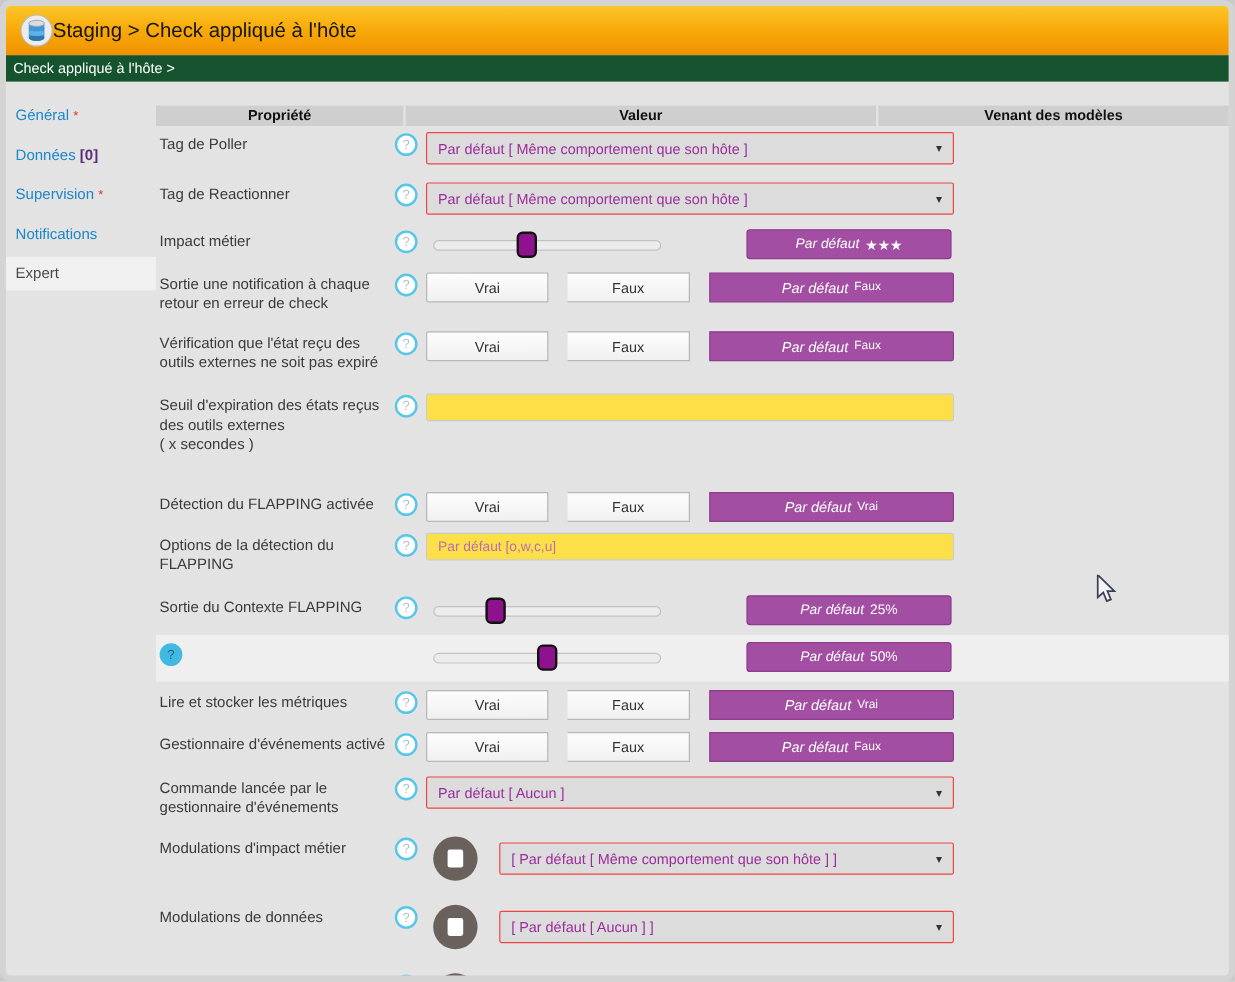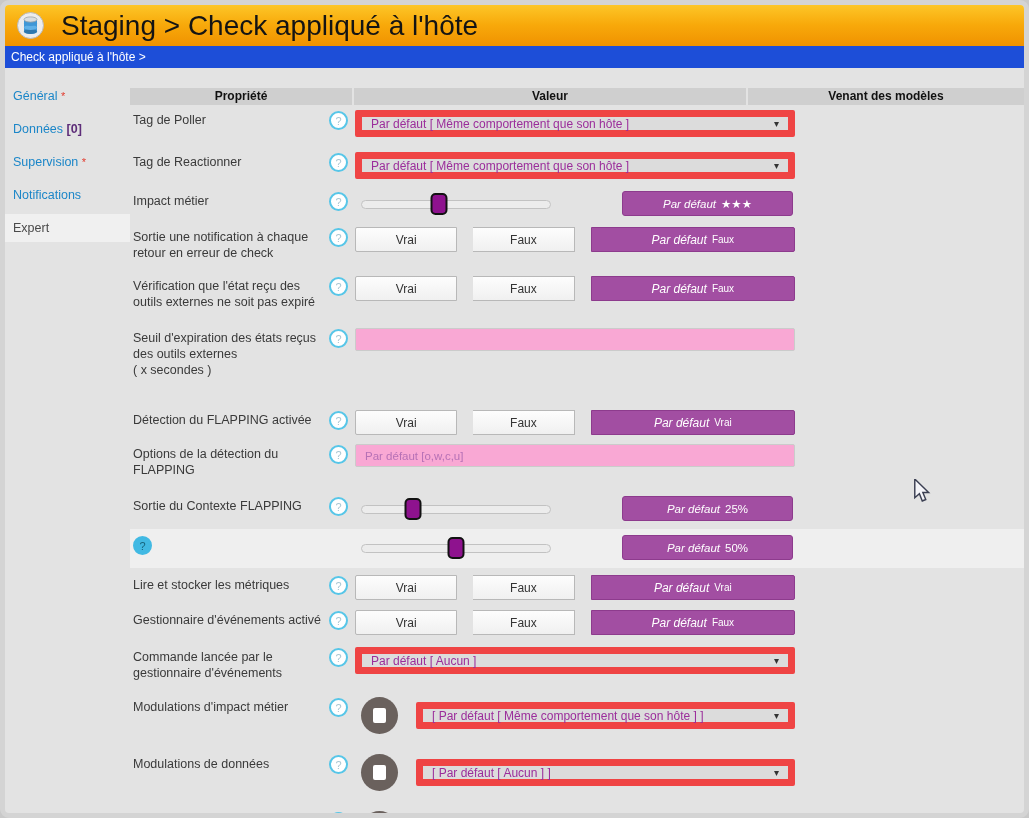--- a/index.html
+++ b/index.html
@@ -7,57 +7,57 @@
   body { font-family:"Liberation Sans", sans-serif; background:#c9c9c9; }
 
   .frame { position:relative; width:1029px; height:818px; border:5px solid #d4d4d4;
            border-radius:9px; background:#e3e3e3; overflow:hidden; }
 
   
   .topbar { height:41px; display:flex; align-items:center; padding-left:12px;
             background:linear-gradient(180deg,#fdc628 0%,#f8a90a 48%,#f09200 100%); }
   .dbwrap { width:27px; height:27px; border-radius:50%; background:#ececec;
             border:1px solid #b9b9b9; display:flex; align-items:center; justify-content:center; }
-  .title { margin-left:17px; font-size:28px; color:#141414; }
-
-  
-  .crumb { height:22px; line-height:22px; background:#1d4ed8; color:#ffffff;
+  .title { font-size:17px; color:#141414; }
+
+  
+  .crumb { height:22px; line-height:22px; background:#14532d; color:#ffffff;
            font-size:12px; padding-left:6px; }
 
   
   .bodyrow { display:flex; height:750px; }
   .sidebar { width:125px; padding-top:14px; flex-shrink:0; }
   .side-item { padding:7px 8px 7px 8px; margin-bottom:5px; font-size:12.5px;
                color:#1b86c8; cursor:pointer; }
   .side-item .req { color:#e23b2e; font-size:11px; }
   .side-item .cnt { color:#5e2d79; font-weight:bold; }
   .side-item.active { background:#f0f0f0; color:#4a4a4a; }
   .main { width:894px; padding-top:20px; }
 
   
   .thead { display:flex; gap:2px; }
   .th { background:#cfcfcf; height:17px; line-height:17px; text-align:center;
         font-size:12px; font-weight:bold; color:#111; }
-  .th.c1 { width:222px; } .th.c2 { width:392px; } .th.c3 { flex:1; }
+  .th.c1 { width:206px; } .th.c2 { width:392px; } .th.c3 { flex:1; }
 
   
   .row { display:flex; align-items:flex-start; padding:2px 0; }
   .row.hover { background:#efefef; padding:6px 0 8px; }
   .cell-prop { width:222px; flex-shrink:0; display:flex; justify-content:space-between;
                padding-left:3px; }
   .plabel { width:192px; font-size:12.5px; color:#3a3a3a; line-height:16px; padding-top:2px; }
   .help { width:19px; height:19px; border-radius:50%; border:2px solid #57c6e8; background:#fff;
           color:#a9c6d2; font-size:11px; display:flex; align-items:center; justify-content:center;
           cursor:pointer; margin-top:1px; flex-shrink:0; margin-right:4px; }
   .help.on { background:#41b9e3; border-color:#41b9e3; color:#17657f; }
   .cell-val { width:446px; flex-shrink:0; padding:0 3px; }
   .cell-tpl { flex:1; }
 
   
-  .select { height:27px; background:#dcdcdc; border:7px solid #ef4444; border-radius:2px;
+  .select { height:27px; background:#dcdcdc; border:1px solid #ef4444; border-radius:2px;
             display:flex; align-items:center; justify-content:space-between; padding:0 9px;
             color:#9b2d9b; font-size:12px; cursor:pointer; }
   .caret { color:#333; font-size:10px; }
 
   .tri { display:flex;gap:16px; }
   .tri-btn { height:25px; background:linear-gradient(#fdfdfd,#f0f0f0); border:1px solid #b8b8b8;
              font-size:12px; color:#333; font-family:"Liberation Sans",sans-serif; cursor:pointer; }
   .tri-btn.b1 { width:111px; border-radius:2px 0 0 2px; }
   .tri-btn.b2 { width:110px; border-left:none; }
   .tri-def { width:222px; height:25px; background:#a24ea2; border:1px solid #8d3b8d;
@@ -69,21 +69,21 @@
   .sliderwrap { display:flex; align-items:center; justify-content:space-between; width:100%; }
   .track { position:relative; width:190px; height:9px; margin-left:6px; margin-top:1px;
            background:#ececec; border:1px solid #c2c2c2; border-radius:5px; }
   .handle { position:absolute; top:50%; transform:translate(-50%,-50%); width:17px; height:22px;
             background:#8e128e; border:2px solid #121212; border-radius:5px; cursor:grab; }
   .pill { width:171px; height:25px; background:#a24ea2; border:1px solid #8d3b8d; border-radius:3px;
           color:#fff; font-size:11.5px; margin-right:2px; cursor:pointer;
           display:flex; align-items:center; justify-content:center; gap:5px; }
   .pill .pfx { font-style:italic; }
 
-  .tinput { width:100%; height:23px; background:#f9a8d4; border:1px solid #cbcbcb; border-radius:2px;
+  .tinput { width:100%; height:23px; background:#fde047; border:1px solid #cbcbcb; border-radius:2px;
             padding:0 9px; font-size:11.5px; color:#9b2d9b; font-family:"Liberation Sans",sans-serif; }
   .tinput::placeholder { color:#b671b6; opacity:1; }
 
   .mod { display:flex; align-items:center; }
   .modbtn { width:37px; height:37px; border-radius:50%; background:#6a615d; margin-left:6px;
             display:flex; align-items:center; justify-content:center; cursor:pointer; flex-shrink:0; }
   .modsq { width:13px; height:15px; background:#fff; border-radius:2px; }
   .mod .select { flex:1; margin-left:18px; }
 
   

